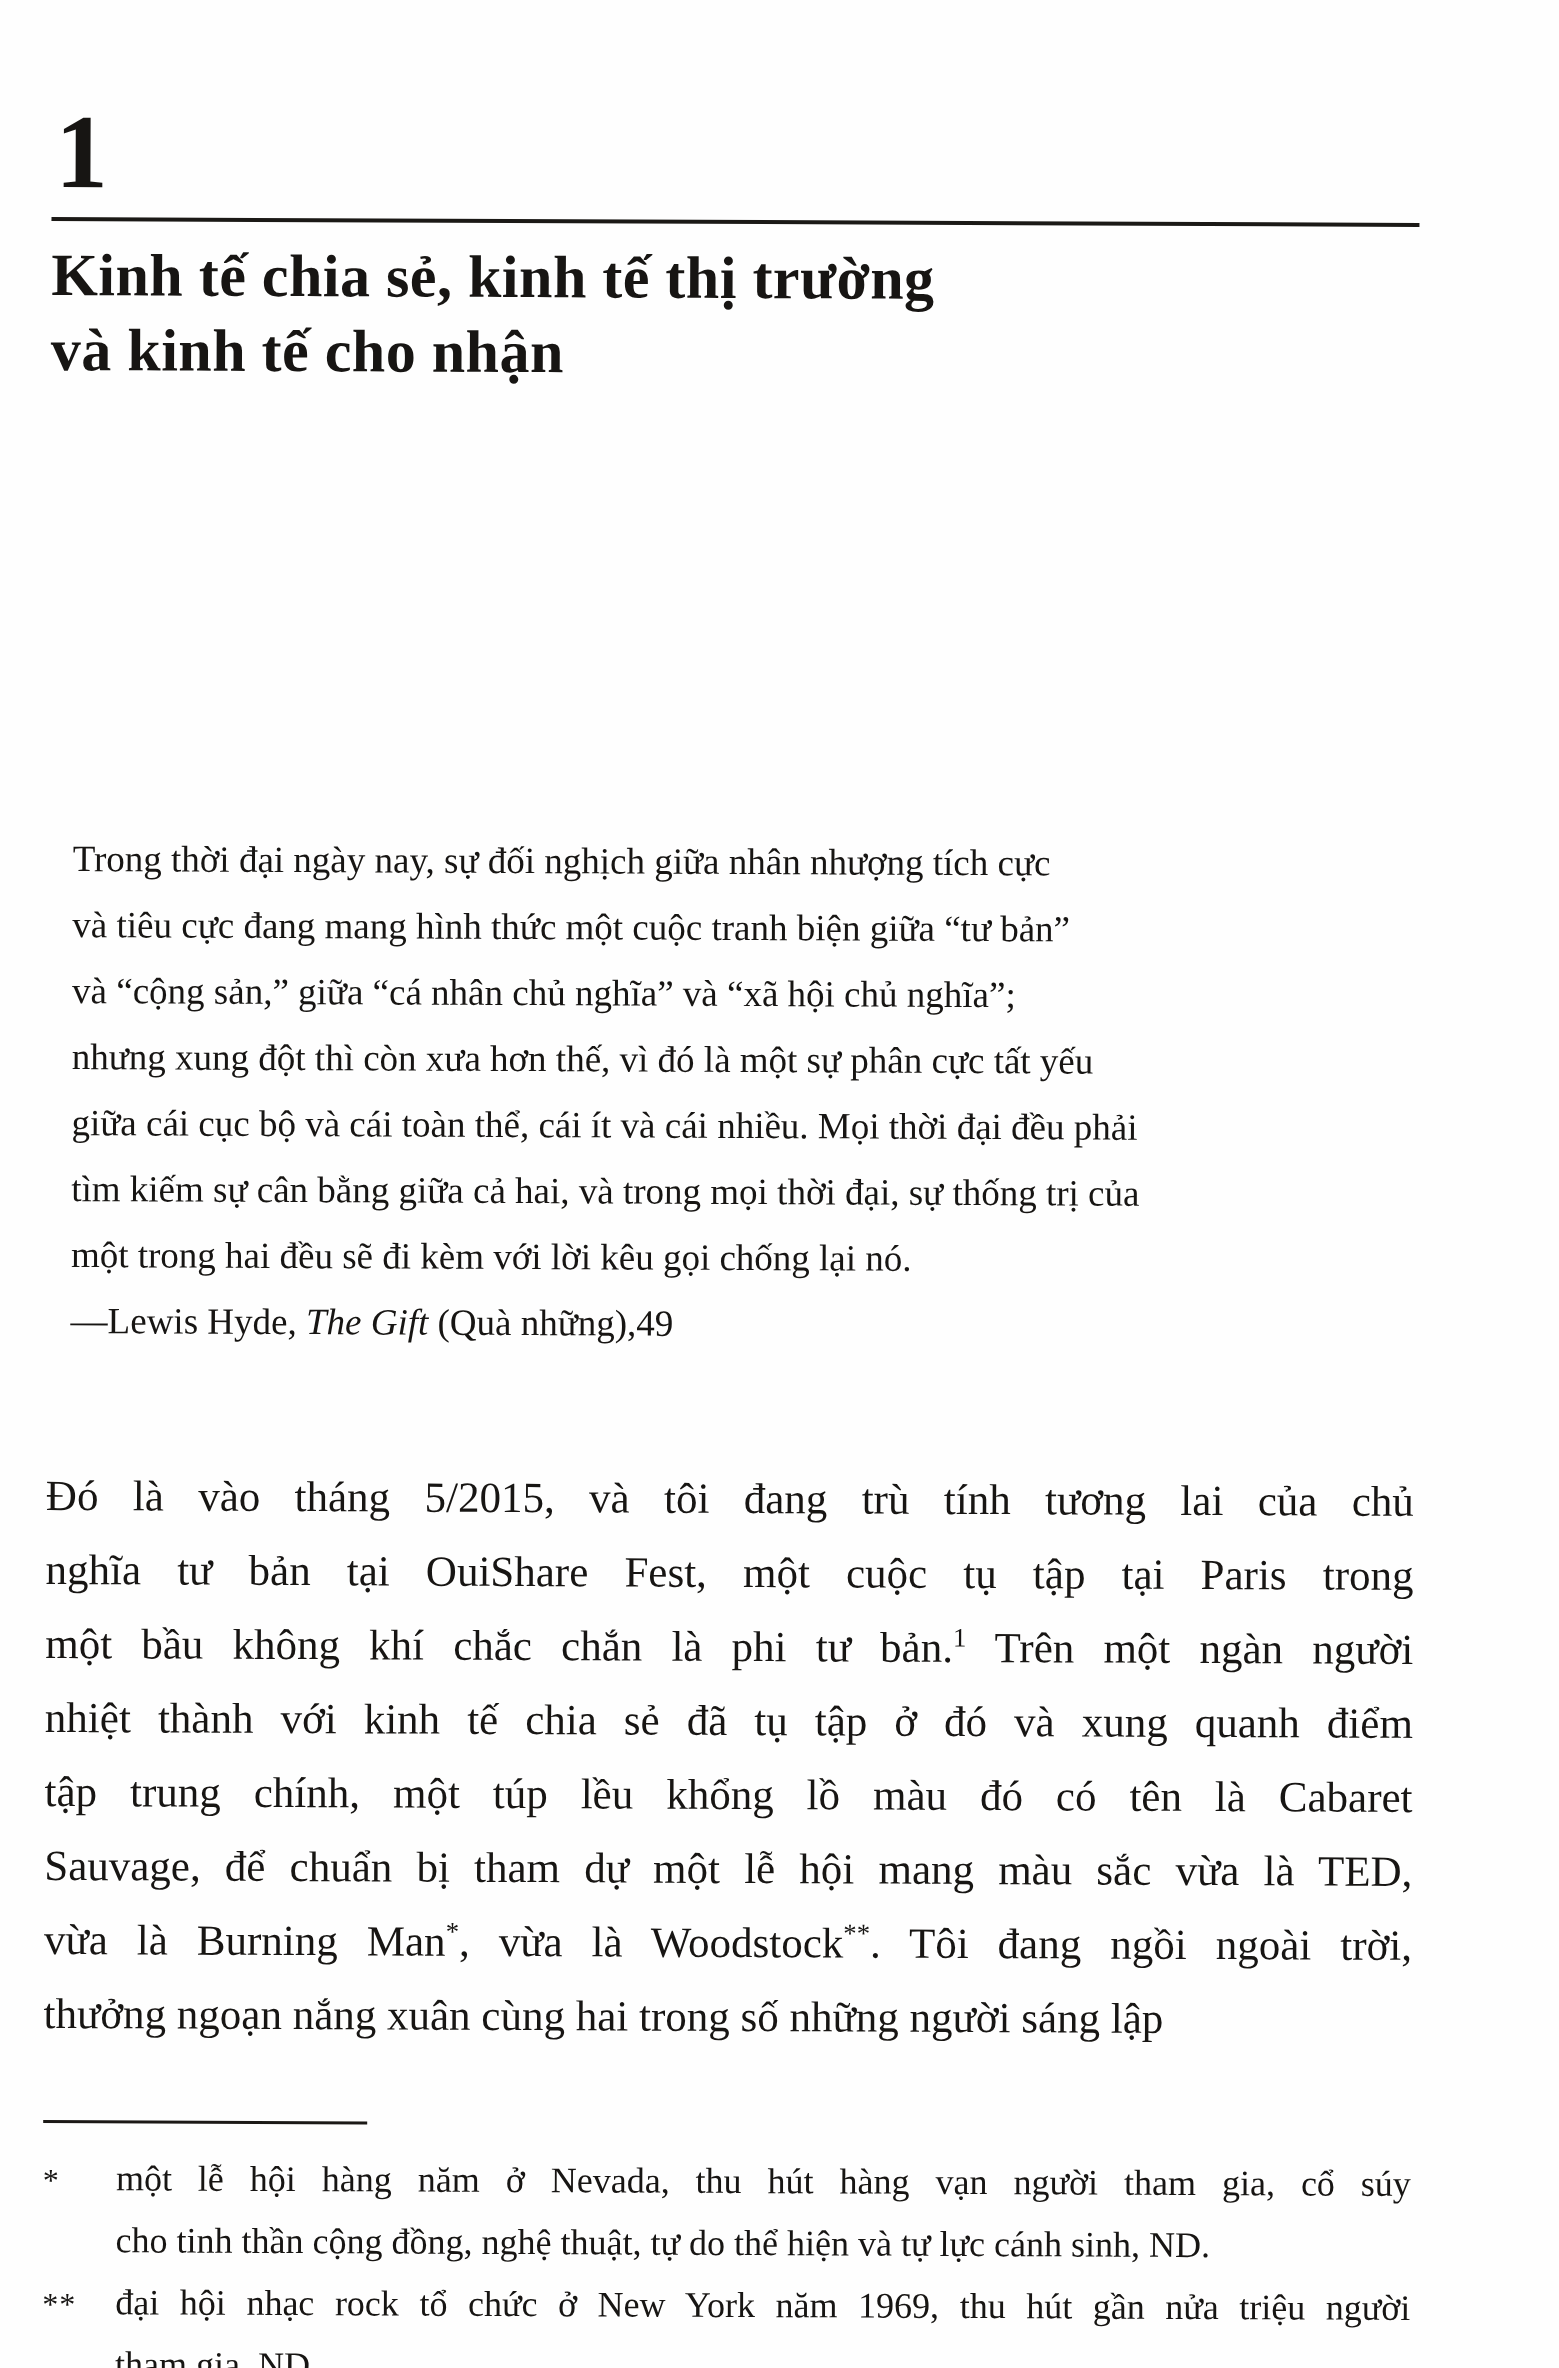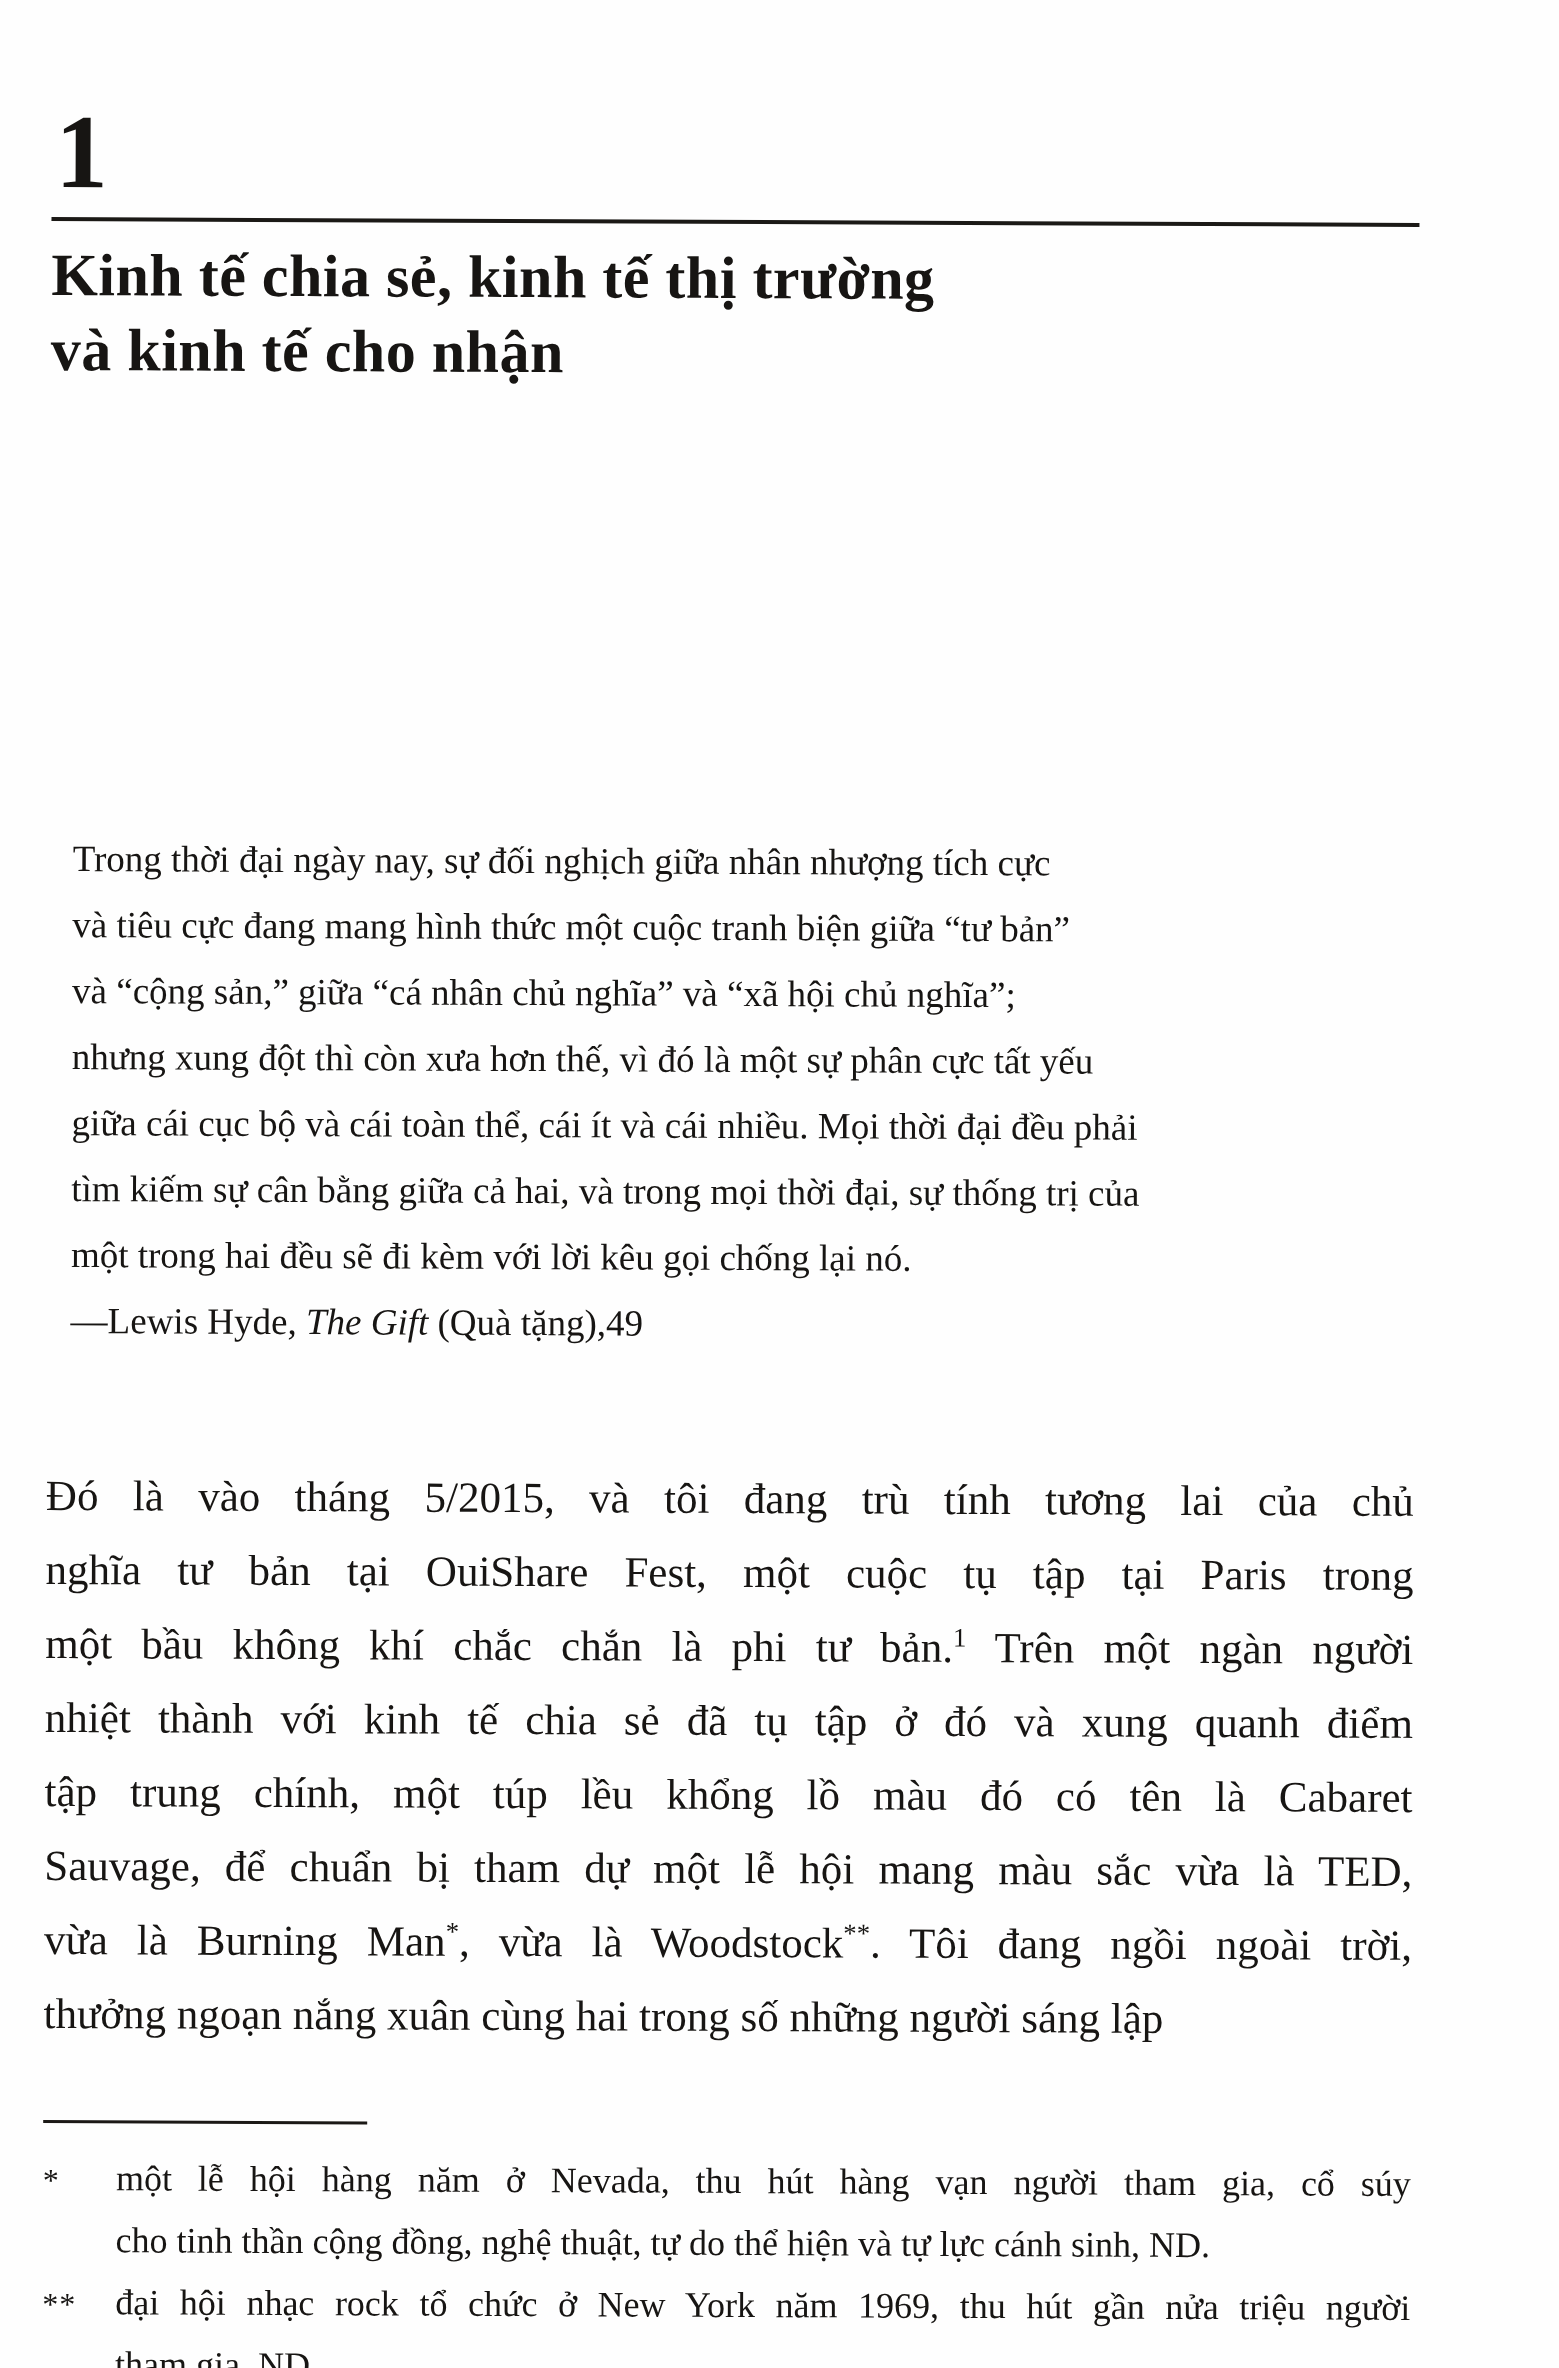--- a/index.html
+++ b/index.html
@@ -94,21 +94,21 @@
     <blockquote class="epigraph">
       <div id="epigraph-lines">
           <div class="epi-line">Trong thời đại ngày nay, sự đối nghịch giữa nhân nhượng tích cực</div>
           <div class="epi-line">và tiêu cực đang mang hình thức một cuộc tranh biện giữa “tư bản”</div>
           <div class="epi-line">và “cộng sản,” giữa “cá nhân chủ nghĩa” và “xã hội chủ nghĩa”;</div>
           <div class="epi-line">nhưng xung đột thì còn xưa hơn thế, vì đó là một sự phân cực tất yếu</div>
           <div class="epi-line">giữa cái cục bộ và cái toàn thể, cái ít và cái nhiều. Mọi thời đại đều phải</div>
           <div class="epi-line">tìm kiếm sự cân bằng giữa cả hai, và trong mọi thời đại, sự thống trị của</div>
           <div class="epi-line">một trong hai đều sẽ đi kèm với lời kêu gọi chống lại nó.</div>
         </div>
-      <div class="attribution" id="attribution"><span>—Lewis Hyde, </span><span class="italic">The Gift</span><span> (Quà tặng),49</span></div>
+      <div class="attribution" id="attribution"><span>—Lewis Hyde, </span><span class="italic">The Gift</span><span> (Quà những),49</span></div>
     </blockquote>
 
     <main class="body-text" id="body-lines">
         <div class="body-line"><span>Đó là vào tháng 5/2015, và tôi đang trù tính tương lai của chủ</span></div>
         <div class="body-line"><span>nghĩa tư bản tại OuiShare Fest, một cuộc tụ tập tại Paris trong</span></div>
         <div class="body-line"><span>một bầu không khí chắc chắn là phi tư bản.</span><sup>1</sup><span> Trên một ngàn người</span></div>
         <div class="body-line"><span>nhiệt thành với kinh tế chia sẻ đã tụ tập ở đó và xung quanh điểm</span></div>
         <div class="body-line"><span>tập trung chính, một túp lều khổng lồ màu đó có tên là Cabaret</span></div>
         <div class="body-line"><span>Sauvage, để chuẩn bị tham dự một lễ hội mang màu sắc vừa là TED,</span></div>
         <div class="body-line"><span>vừa là Burning Man</span><sup>*</sup><span>, vừa là Woodstock</span><sup>**</sup><span>. Tôi đang ngồi ngoài trời,</span></div>

